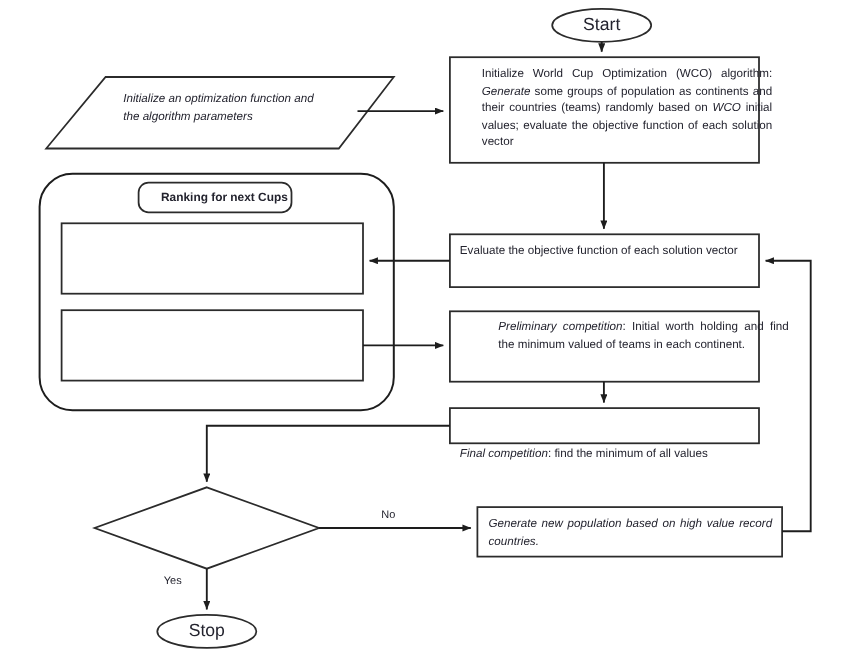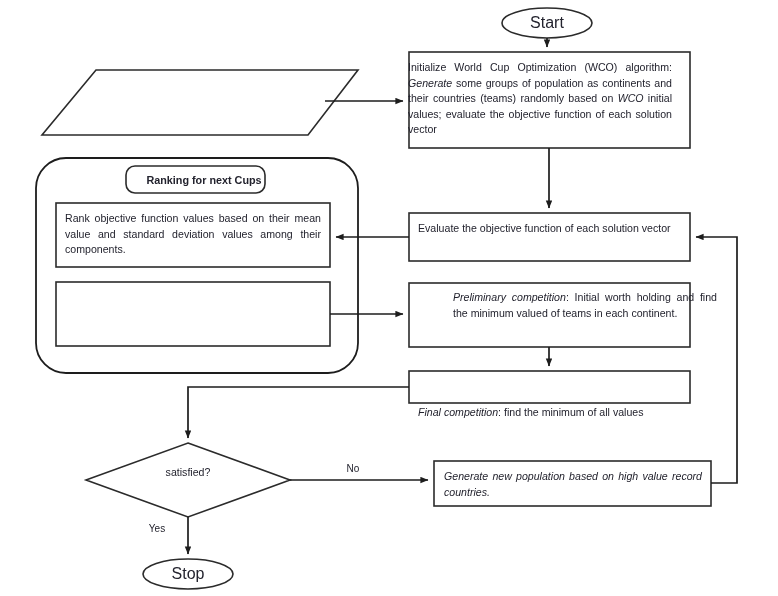--- a/index.html
+++ b/index.html
@@ -93,36 +93,37 @@
 
     <path class="conn" d="M 711,483 L 737,483 L 737,237 L 696,237" marker-end="url(#arrow)"></path>
 
     <path class="conn" d="M 188,517 L 188,554" marker-end="url(#arrow)"></path>
   </svg>
 
   <div class="lbl center" style="left:502px;top:15px;width:90px;">
     <span class="term-text">Start</span>
   </div>
 
+  <div class="lbl center" style="left:112px;top:82px;width:190px;font-style:italic;font-size:10.6px;line-height:16px;text-align:left;">
+    <i>Initialize an optimization function and the algorithm parameters</i>
+  </div>
 
-  <div class="lbl" style="left:408px;top:60px;width:264px;">Initialize World Cup Optimization (WCO) algorithm: <i>Generate</i> some groups of population as continents and their countries (teams) randomly based on <i>WCO</i> initial values; evaluate the objective function of each solution vector</div>
+  <div class="lbl" style="left:438px;top:60px;width:264px;">Initialize World Cup Optimization (WCO) algorithm: <i>Generate</i> some groups of population as continents and their countries (teams) randomly based on <i>WCO</i> initial values; evaluate the objective function of each solution vector</div>
 
   <div class="lbl" style="left:418px;top:221px;width:264px;">Evaluate the objective function of each solution vector</div>
 
   <div class="lbl" style="left:418px;top:290px;width:264px;margin-left:35px;"><i>Preliminary competition</i>: Initial worth holding and find the minimum valued of teams in each continent.</div>
 
   <div class="lbl" style="left:418px;top:379px;width:264px;text-align:left;margin-top:26px;"><i>Final competition</i>: find the minimum of all values</div>
 
   <div class="lbl center" style="left:126px;top:173px;width:156px;font-weight:bold;font-size:10.8px;text-align:center;">Ranking for next Cups</div>
 
-  <div class="lbl" style="left:65px;top:211px;width:256px;">Rank objective function values based on their mean value and standard deviation values among their components.</div>
 
 
   <div class="lbl center" style="left:118px;top:464px;width:140px;line-height:16px;">
-    <div>satisfied?</div>
   </div>
 
   <div class="lbl" style="left:444px;top:469px;width:258px;"><i>Generate new population based on high value record countries.</i></div>
 
   <div class="lbl center" style="left:143px;top:566px;width:90px;">
     <span class="term-text">Stop</span>
   </div>
 
   <div class="edge-tag" style="left:338px;top:463px;width:30px;">No</div>
   <div class="edge-tag" style="left:142px;top:523px;width:30px;">Yes</div>

